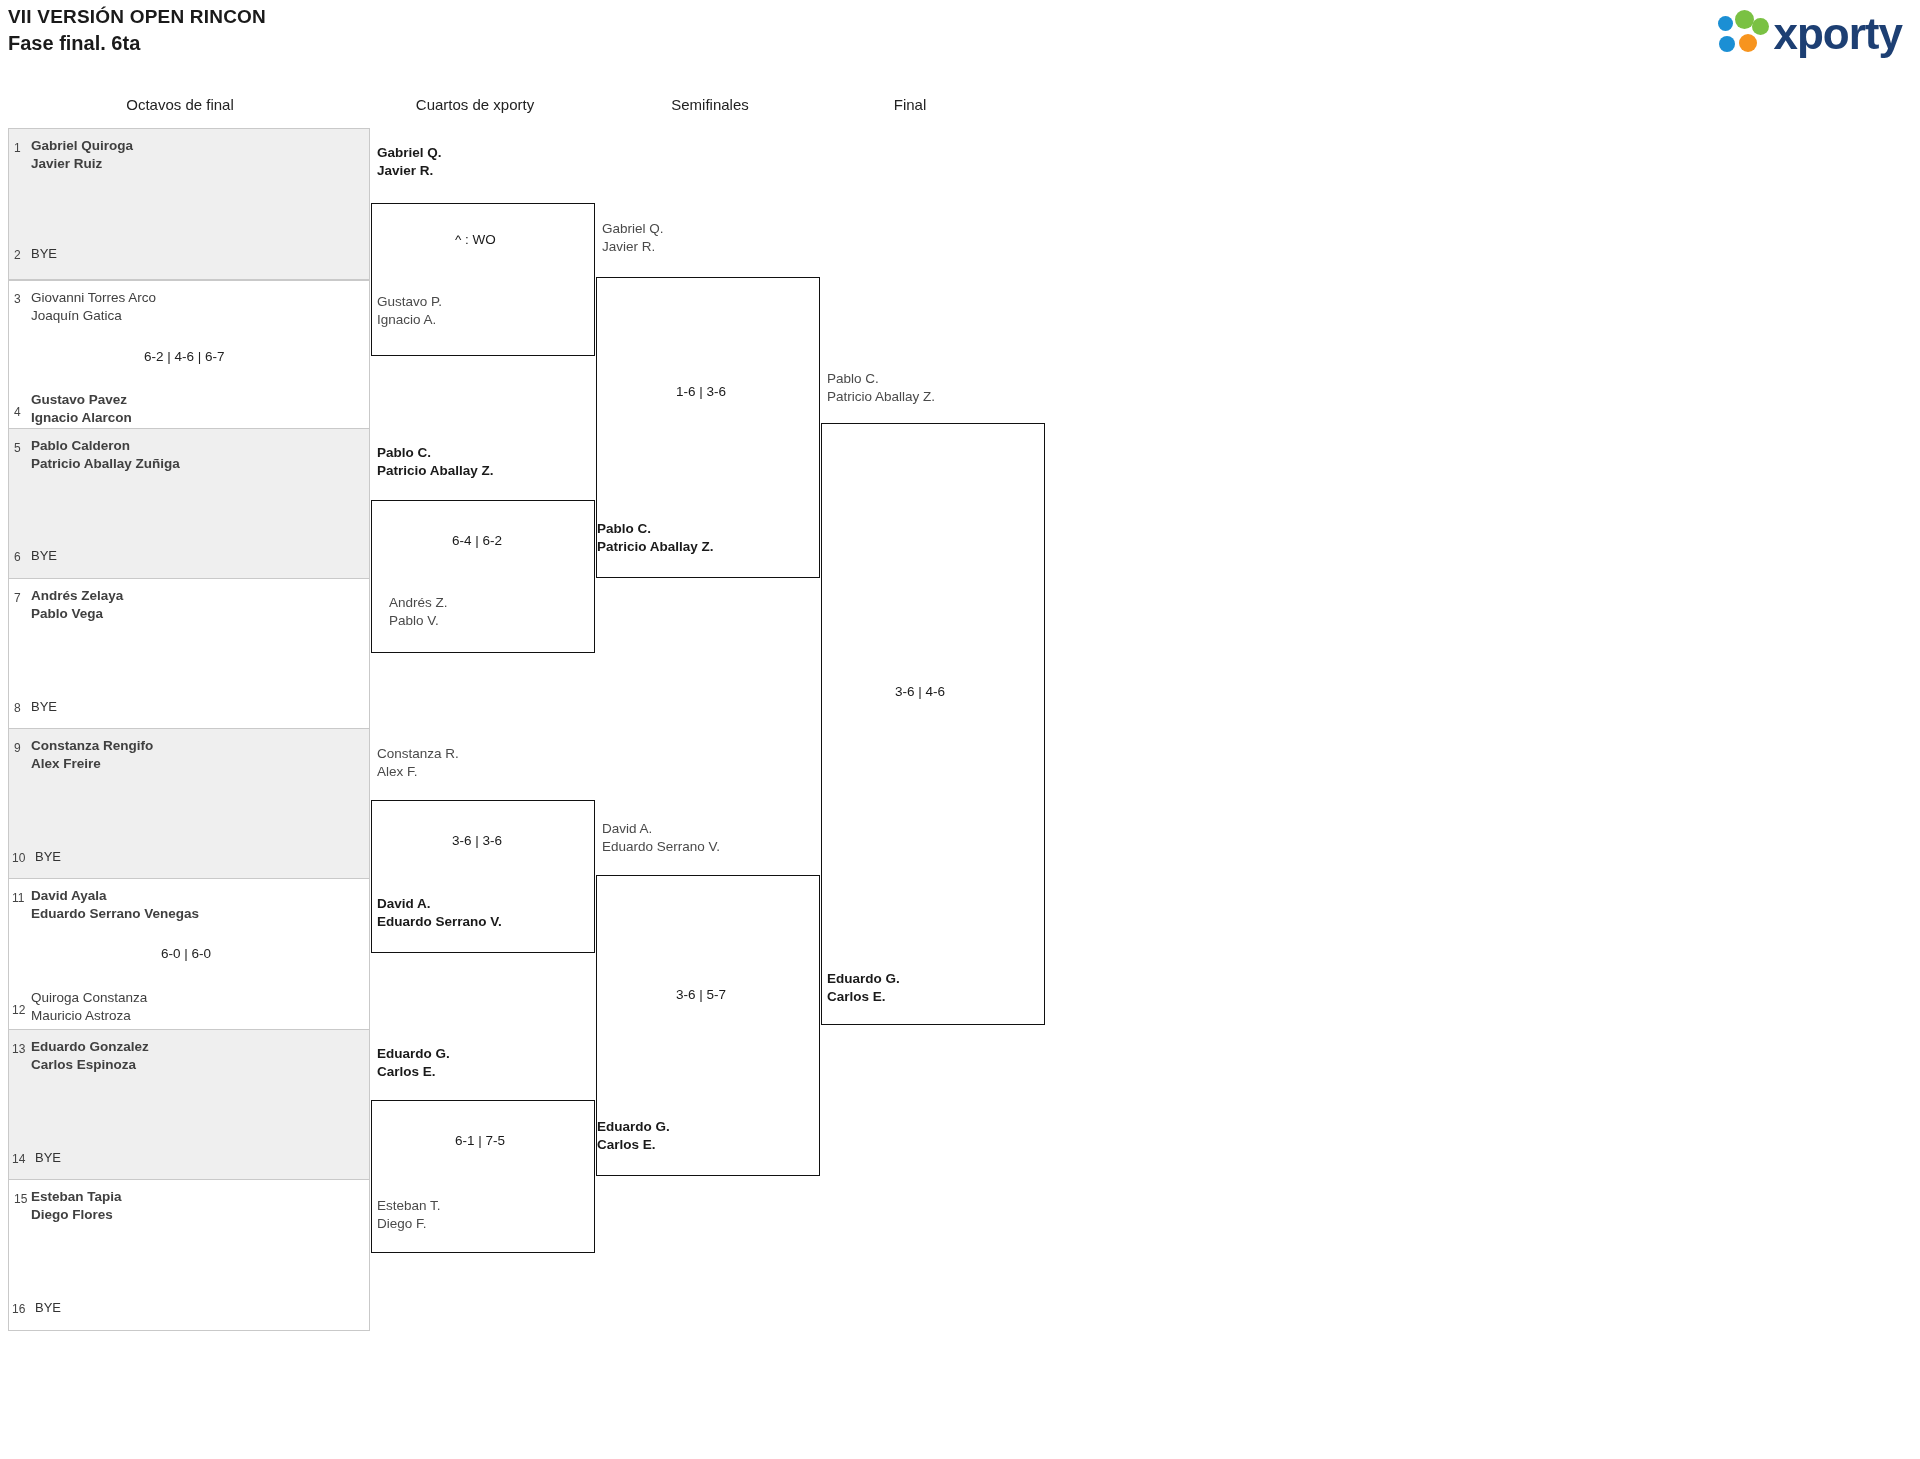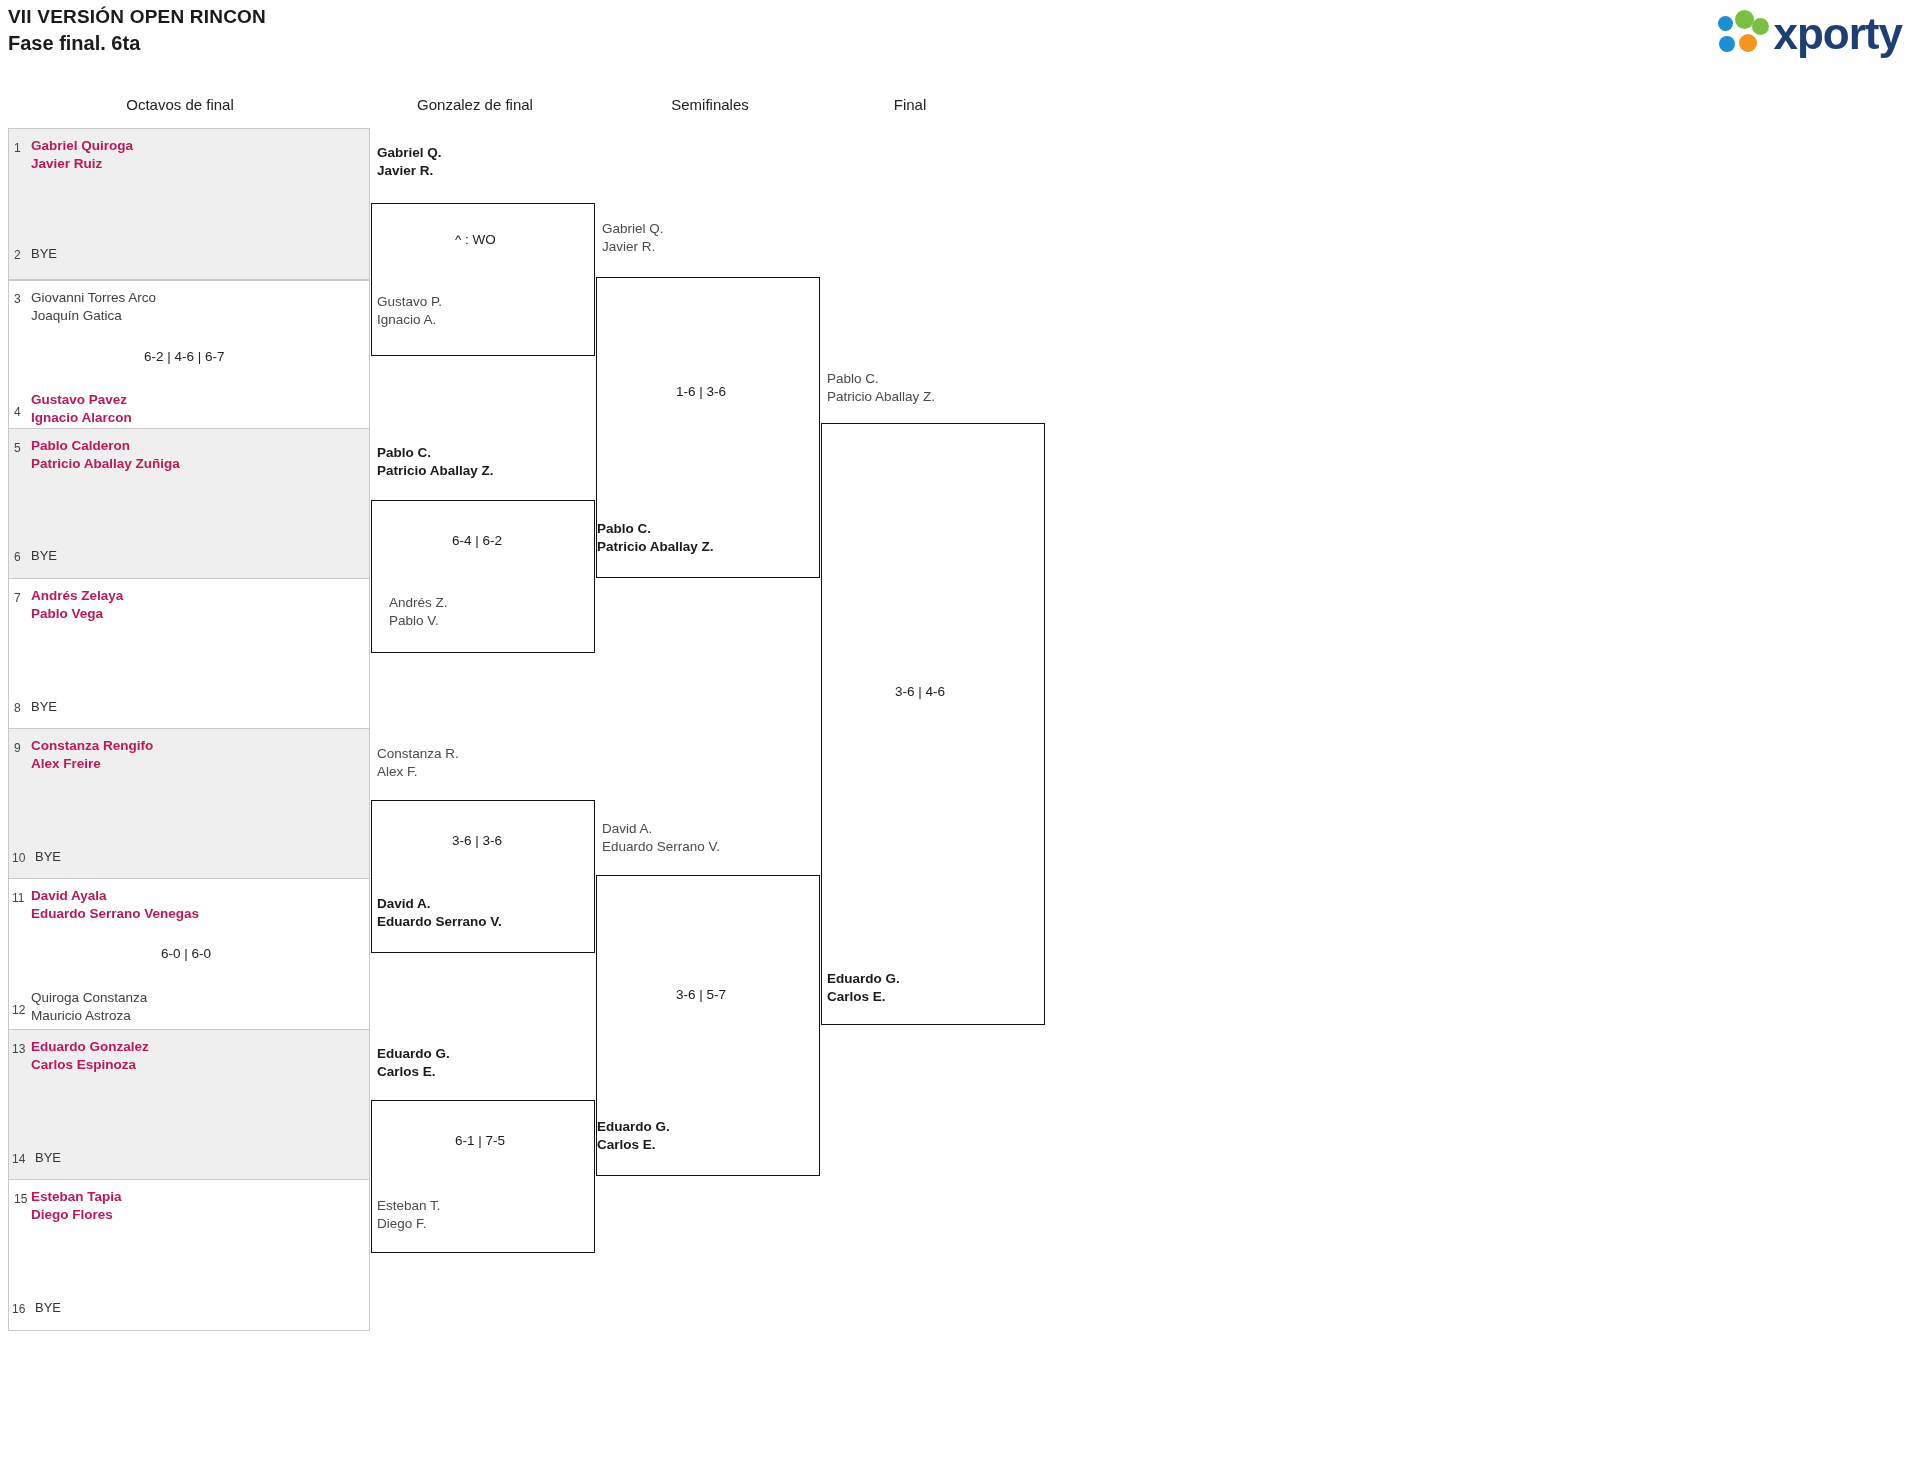--- a/index.html
+++ b/index.html
@@ -85,21 +85,21 @@
     position: absolute;
     left: 5px;
     font-size: 12px;
     color: #444;
   }
   .players {
     position: absolute;
     left: 22px;
     font-size: 13.5px;
     line-height: 18px;
-    color: #be185d;
+    color: #404040;
   }
   .players.bold { font-weight: bold; }
   .players.grey { color: #404040; }
   .bye {
     position: absolute;
     font-size: 13px;
     color: #333;
   }
   .score {
     position: absolute;
@@ -137,21 +137,21 @@
     <div class="dot" style="left:0px;  top:6px;  width:15px; height:15px; background:#1b8fd4;"></div>
     <div class="dot" style="left:17px; top:0px;  width:19px; height:19px; background:#7ac143;"></div>
     <div class="dot" style="left:34px; top:8px;  width:17px; height:17px; background:#7ac143;"></div>
     <div class="dot" style="left:1px;  top:26px; width:16px; height:16px; background:#1b8fd4;"></div>
     <div class="dot" style="left:21px; top:24px; width:18px; height:18px; background:#f7941e;"></div>
   </div>
   <div class="logo-text">xporty</div>
 </div>
 
 <div class="round-head" style="left:60px;  top:96px; width:240px;">Octavos de final</div>
-<div class="round-head" style="left:355px; top:96px; width:240px;">Gonzalez de final</div>
+<div class="round-head" style="left:355px; top:96px; width:240px;">Cuartos de xporty</div>
 <div class="round-head" style="left:590px; top:96px; width:240px;">Semifinales</div>
 <div class="round-head" style="left:810px; top:96px; width:200px;">Final</div>
 
 <div class="seedbox shaded" style="left:8px; top:128px; width:362px; height:152px;">
   <div class="seednum" style="top:12px;">1</div>
   <div class="players bold" style="top:8px;">
     <div>Gabriel Quiroga</div>
     <div>Javier Ruiz</div>
   </div>
   <div class="seednum" style="top:119px;">2</div>

